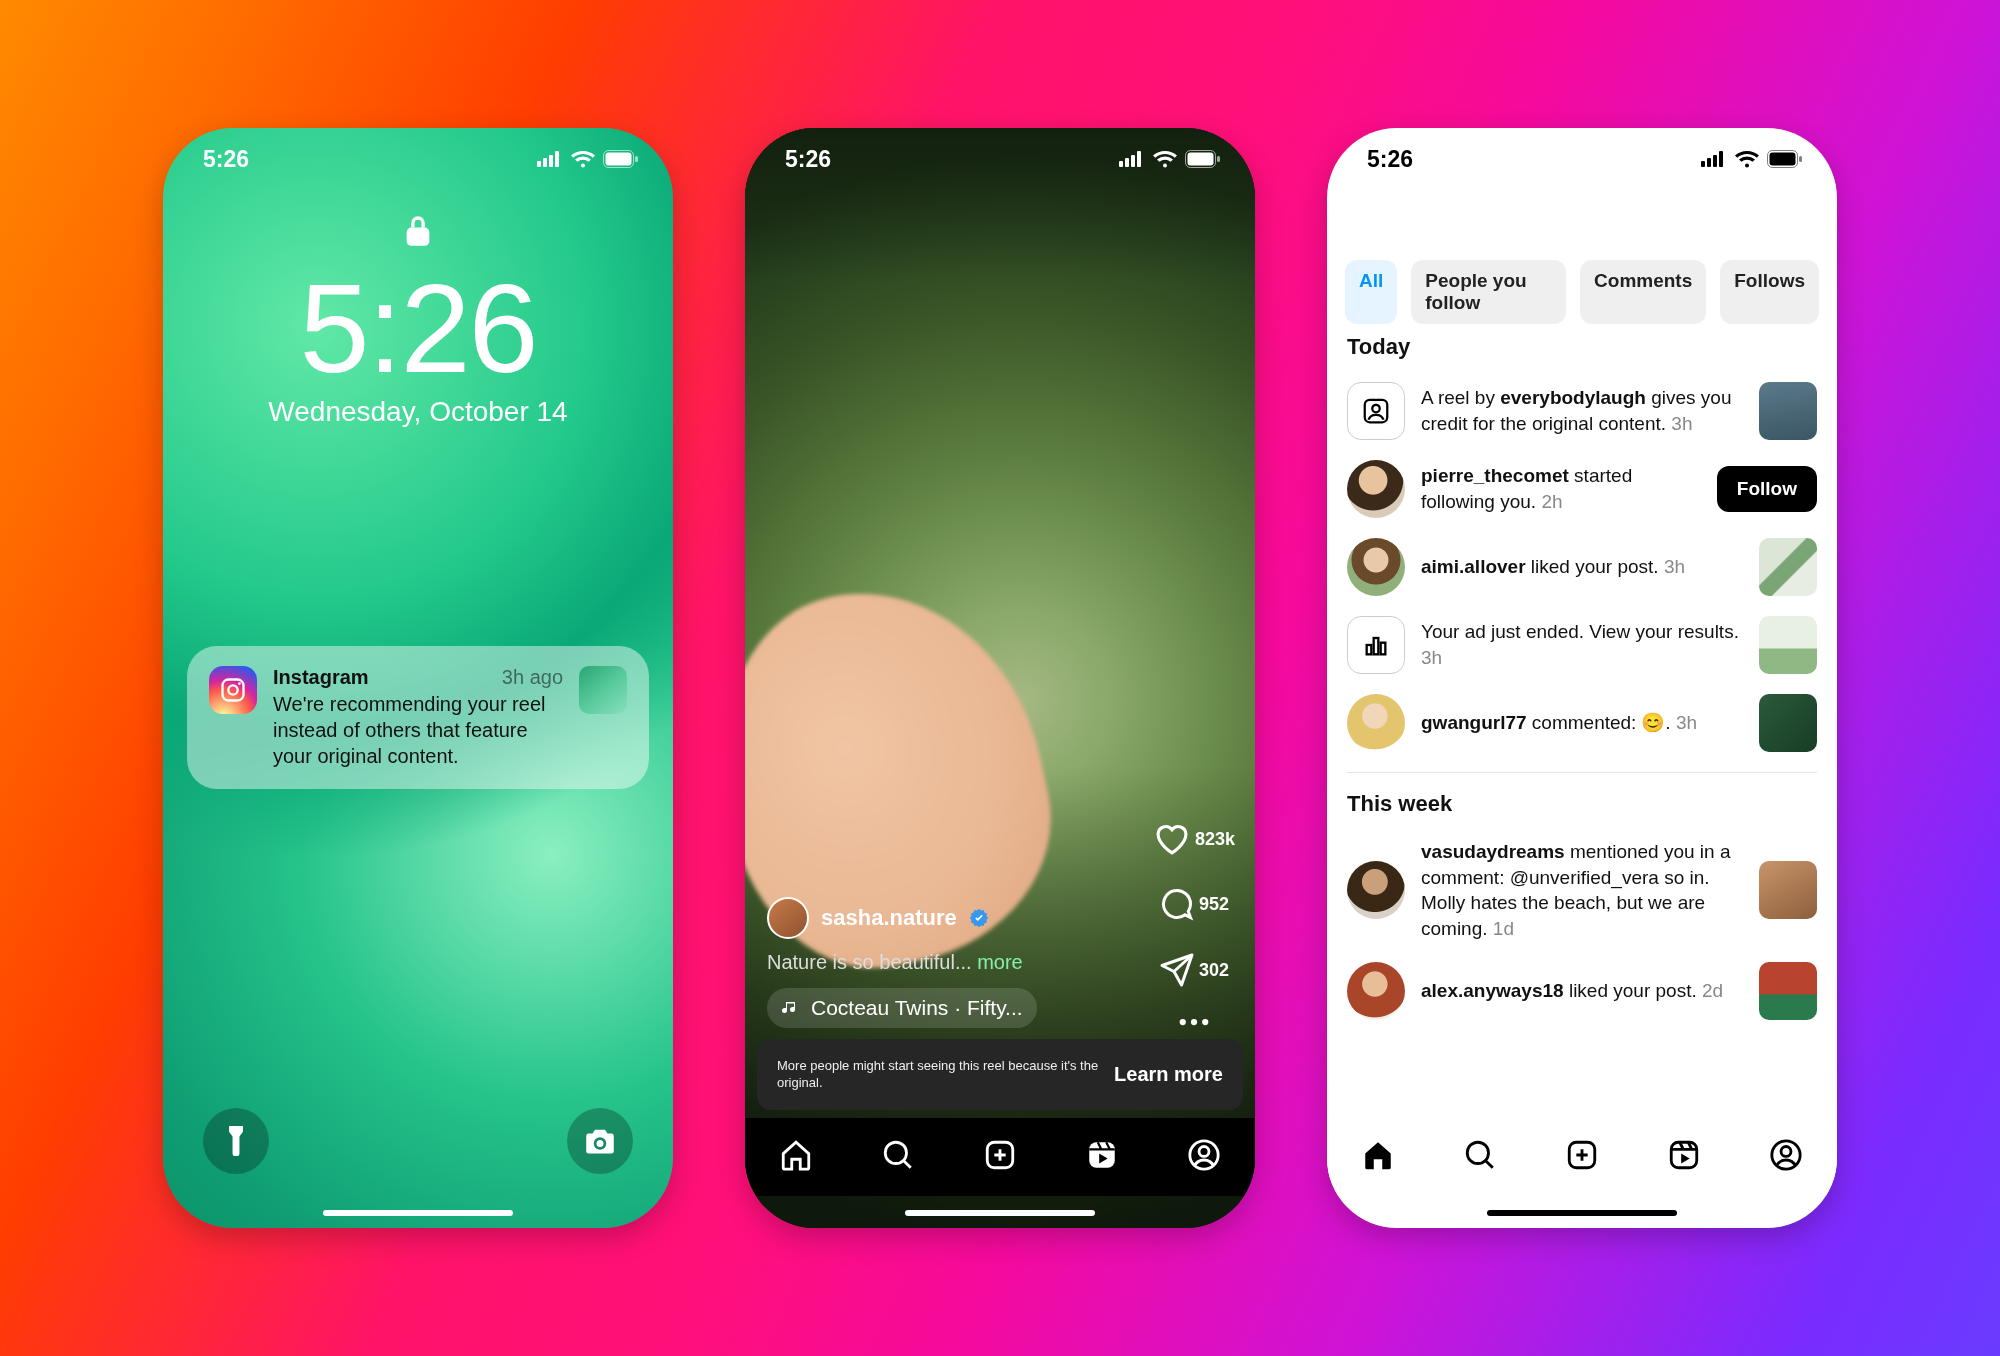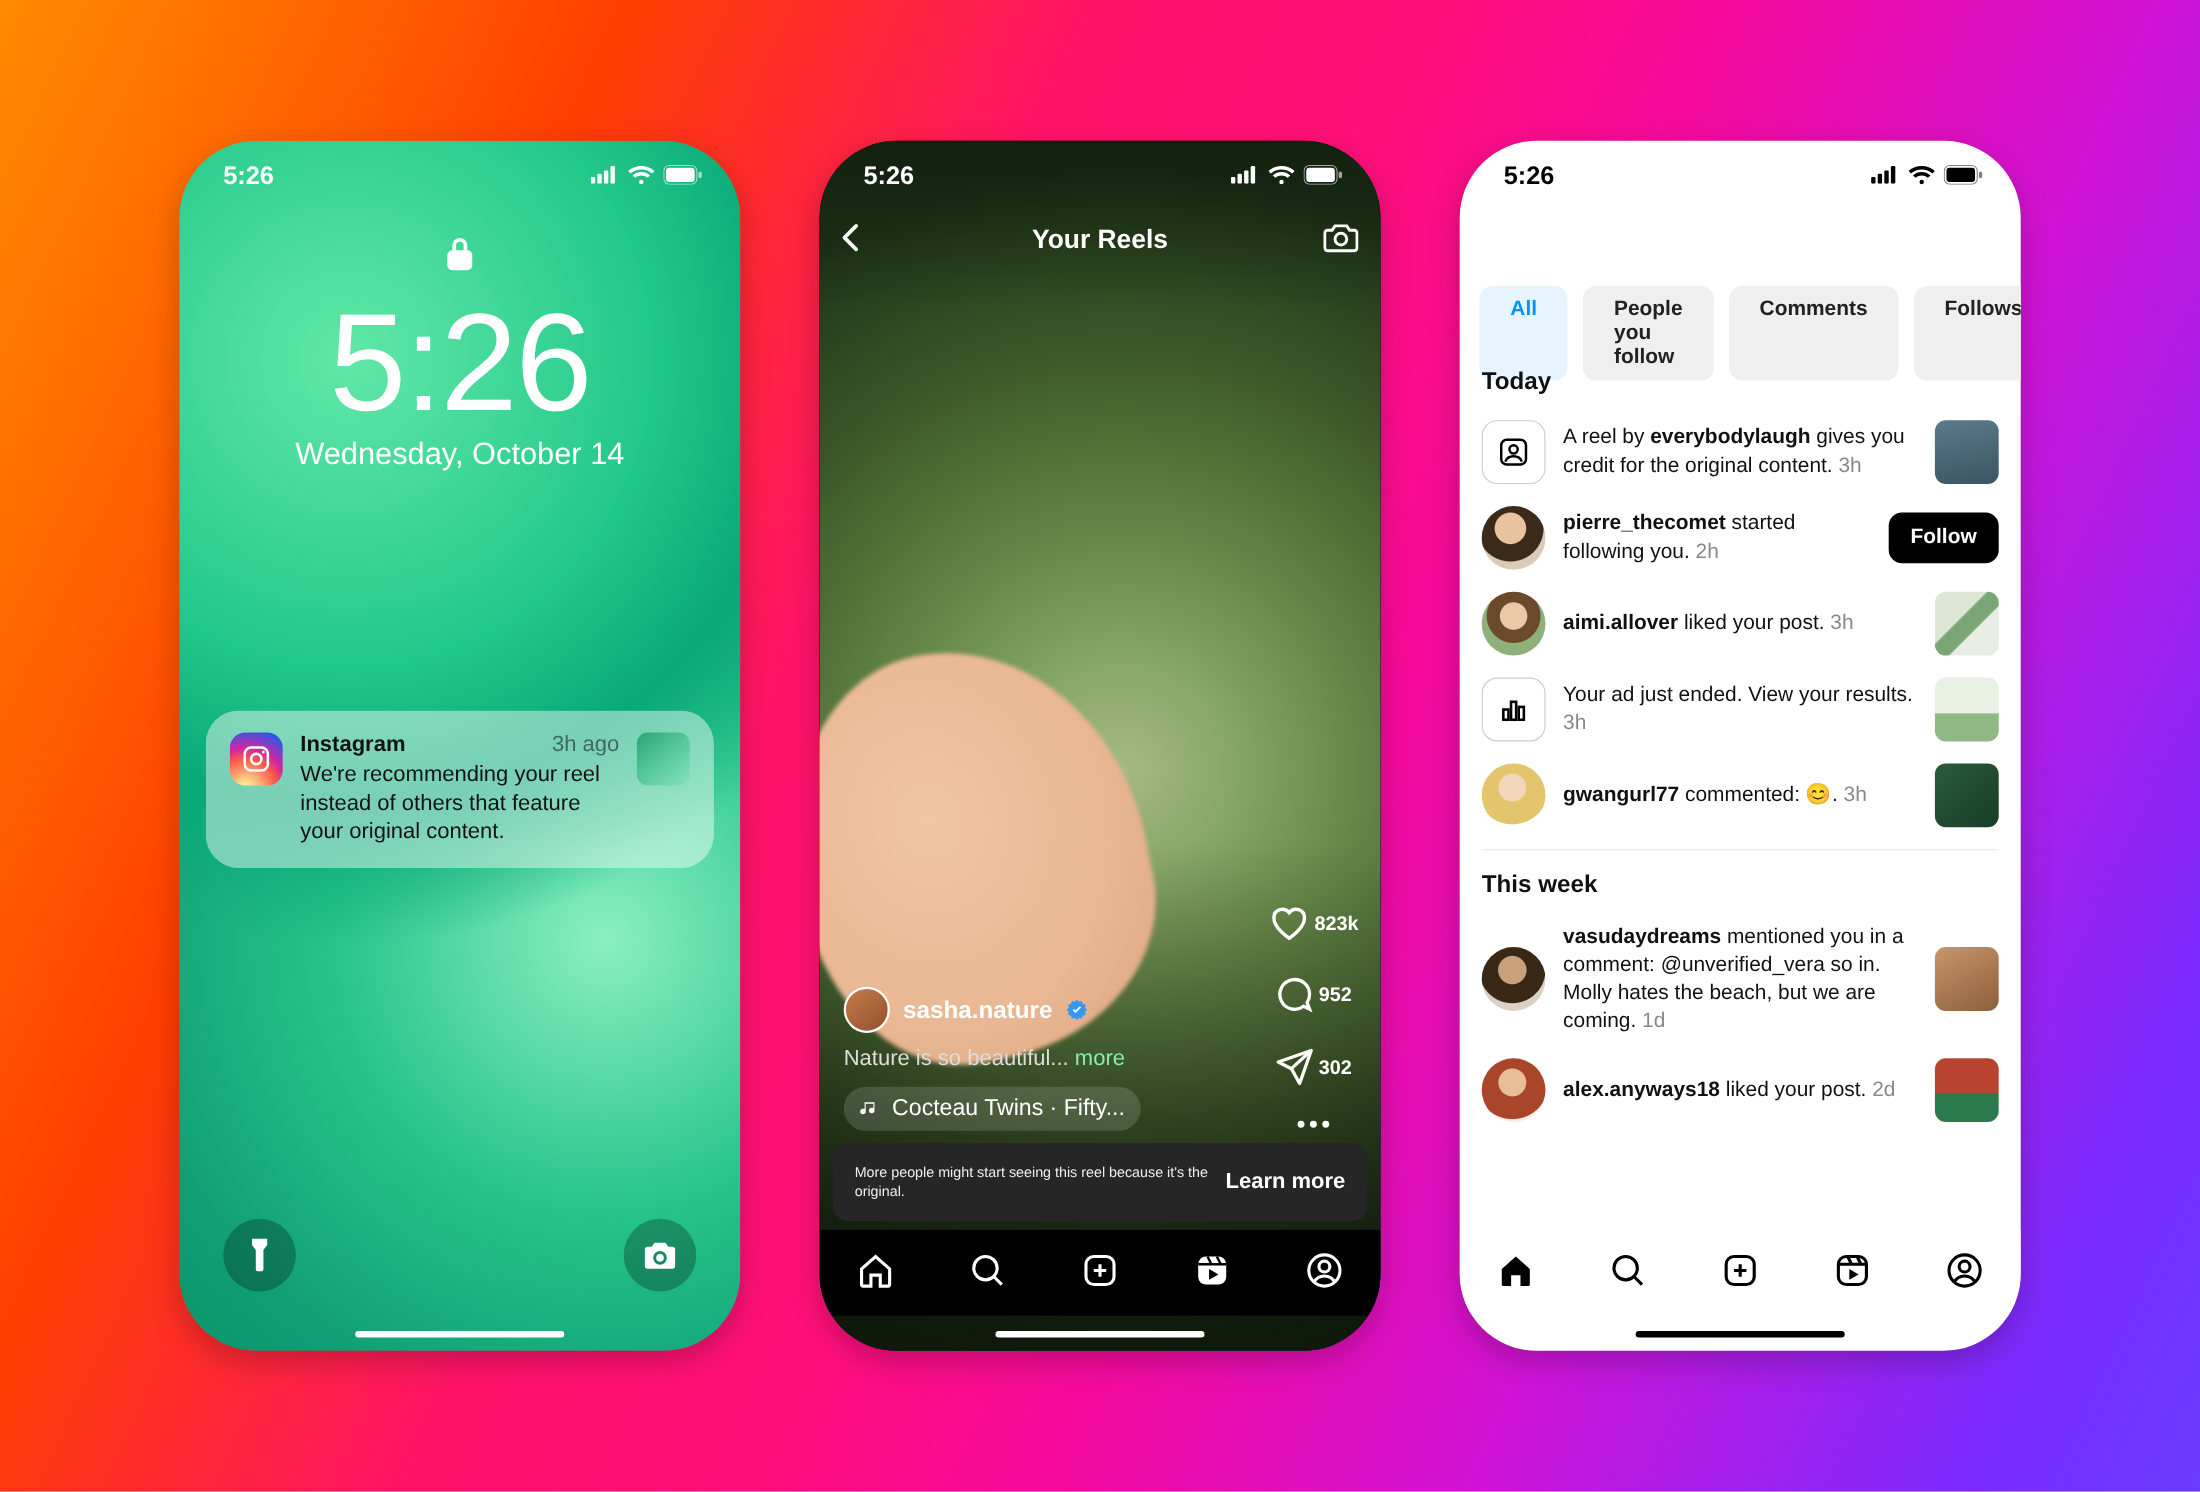--- a/index.html
+++ b/index.html
@@ -118,21 +118,21 @@
   .phone3 { background:#fff; color:#111; }
   .phone3 .header {
     position:absolute; top:62px; left:0; right:0; padding: 12px 20px 8px;
     display:flex; align-items:center; gap:14px;
   }
   .phone3 .header .title { font-size:30px; font-weight:800; }
   .phone3 .filters {
     position:absolute; top:124px; left:0; right:0; padding: 8px 18px;
     display:flex; gap:14px;
   }
-  .phone3 .chip { background:#efefef; border-radius:12px; padding:10px 28px; font-size:19px; font-weight:600; color:#222; }
+  .phone3 .chip { background:#efefef; border-radius:12px; padding:10px 14px; font-size:19px; font-weight:600; color:#222; }
   .phone3 .chip.active { background:#e6f4ff; color:#0095f6; }
   .phone3 .list { position:absolute; top:188px; left:0; right:0; bottom:112px; overflow:hidden; padding:0 20px; }
   .phone3 .section-title { font-size:22px; font-weight:800; margin:18px 0 12px; }
   .phone3 .row { display:flex; align-items:center; gap:16px; padding:10px 0; }
   .phone3 .row .avatar {
     width:58px; height:58px; border-radius:50%; flex:none;
     background:#ddd;
   }
   .phone3 .row .avatar.square { border-radius:14px; background:#fff; border:1.5px solid #ccc; display:flex;align-items:center;justify-content:center; }
   .phone3 .row .text { flex:1; font-size:19px; line-height:1.35; }
@@ -229,34 +229,20 @@
           <path d="M12 17.5a2 2 0 100-4 2 2 0 000 4zM4 9.5a12 12 0 0116 0l-2.4 2.2a8.6 8.6 0 00-11.2 0L4 9.5zM0 5.5a18 18 0 0124 0l-2.3 2.2A14.6 14.6 0 002.3 7.7L0 5.5z" fill="#fff"></path>
         </svg>
       <svg width="36" height="18" viewBox="0 0 36 18">
           <rect x="0.5" y="0.5" width="30" height="17" rx="5" fill="none" stroke="#fff" stroke-opacity=".6"></rect>
           <rect x="2.5" y="2.5" width="26" height="13" rx="3" fill="#fff"></rect>
           <rect x="32" y="6" width="3" height="6" rx="1.5" fill="#fff" fill-opacity=".6"></rect>
         </svg>
     </span>
   </div>
 
-  <div class="topbar">
-    <span class="back">
-      <svg width="16" height="28" viewBox="0 0 12 20" fill="none" stroke="#fff" stroke-width="2.5" stroke-linecap="round" stroke-linejoin="round">
-          <polyline points="10,2 2,10 10,18"></polyline>
-        </svg>
-    </span>
-    <span class="title">Your Reels</span>
-    <span class="cam">
-      <svg width="32" height="28" viewBox="0 0 24 20" fill="none" stroke="#fff" stroke-width="2">
-          <path d="M3 5h3l2-3h8l2 3h3a2 2 0 012 2v10a2 2 0 01-2 2H3a2 2 0 01-2-2V7a2 2 0 012-2z"></path>
-          <circle cx="12" cy="11" r="4"></circle>
-        </svg>
-    </span>
-  </div>
 
   <div class="rail">
     <div class="item">
       <svg width="38" height="34" viewBox="0 0 24 22" fill="none" stroke="#fff" stroke-width="2">
           <path d="M12 20s-9-5.6-9-12a5 5 0 019-3 5 5 0 019 3c0 6.4-9 12-9 12z"></path>
         </svg>
       <span class="count">823k</span>
     </div>
     <div class="item">
       <svg width="36" height="36" viewBox="0 0 24 24" fill="none" stroke="#fff" stroke-width="2">

